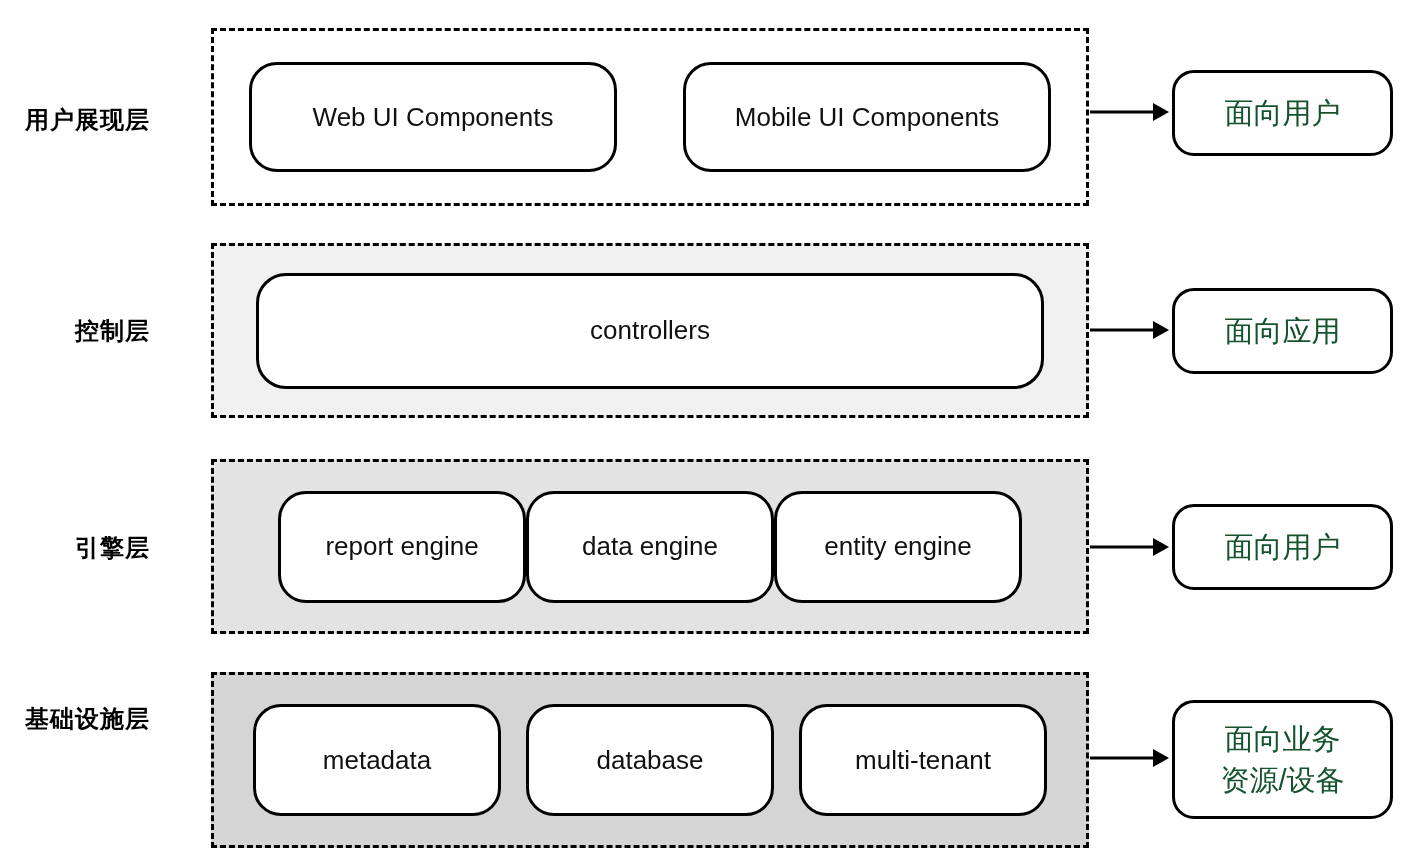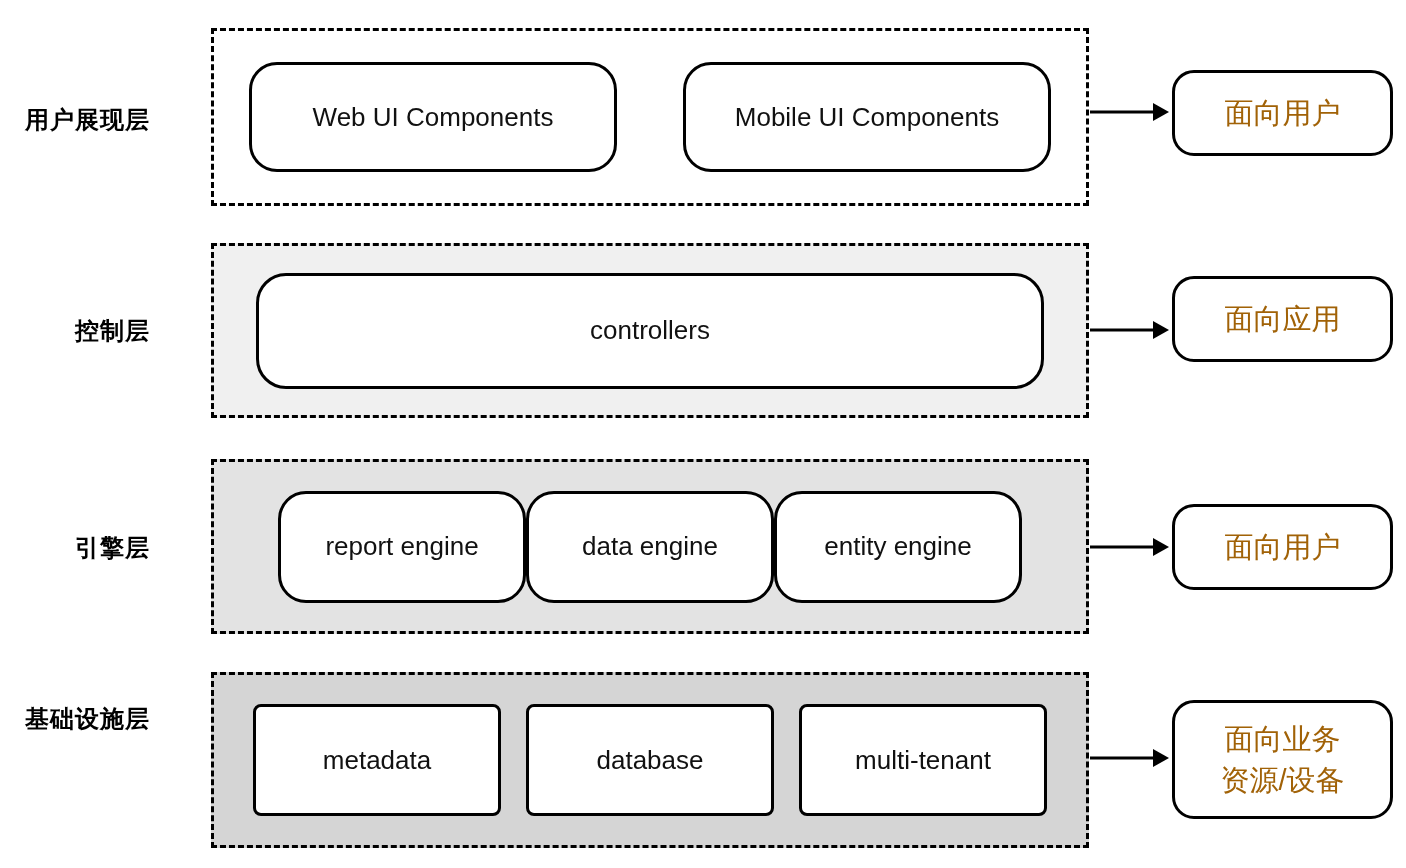--- a/index.html
+++ b/index.html
@@ -60,21 +60,21 @@
     display: flex;
     align-items: center;
     justify-content: center;
     font-size: 26px;
     color: #111;
     text-align: center;
   }
   .grp-1 .node { width: 368px; height: 110px; }
   .grp-2 .node { width: 788px; height: 116px; border-radius: 30px; }
   .grp-3 .node { width: 248px; height: 112px; }
-  .grp-4 .node { width: 248px; height: 112px; border-radius: 8px; }
+  .grp-4 .node { width: 248px; height: 112px; }
 
   
   .arrow {
     position: absolute;
     left: 1090px;
     width: 79px;
     height: 18px;
   }
   .arrow::before {
     content: "";
@@ -109,27 +109,27 @@
     left: 1172px;
     width: 221px;
     box-sizing: border-box;
     background: #ffffff;
     border: 3px solid #000;
     border-radius: 22px;
     display: flex;
     align-items: center;
     justify-content: center;
     font-size: 29px;
-    color: #a16207;
+    color: #14532d;
     text-align: center;
     white-space: pre-line;
     line-height: 1.38;
   }
   .aud-1 { top: 70px;  height: 86px; }
-  .aud-2 { top: 276px; height: 86px; }
+  .aud-2 { top: 288px; height: 86px; }
   .aud-3 { top: 504px; height: 86px; }
   .aud-4 { top: 700px; height: 119px; }
 </style>
 </head>
 <body>
 
 <div class="canvas">
 
   <div class="layer-label lbl-1">用户展现层</div>
   <div class="layer-container grp-1" style="background-color: rgb(255, 255, 255);">

